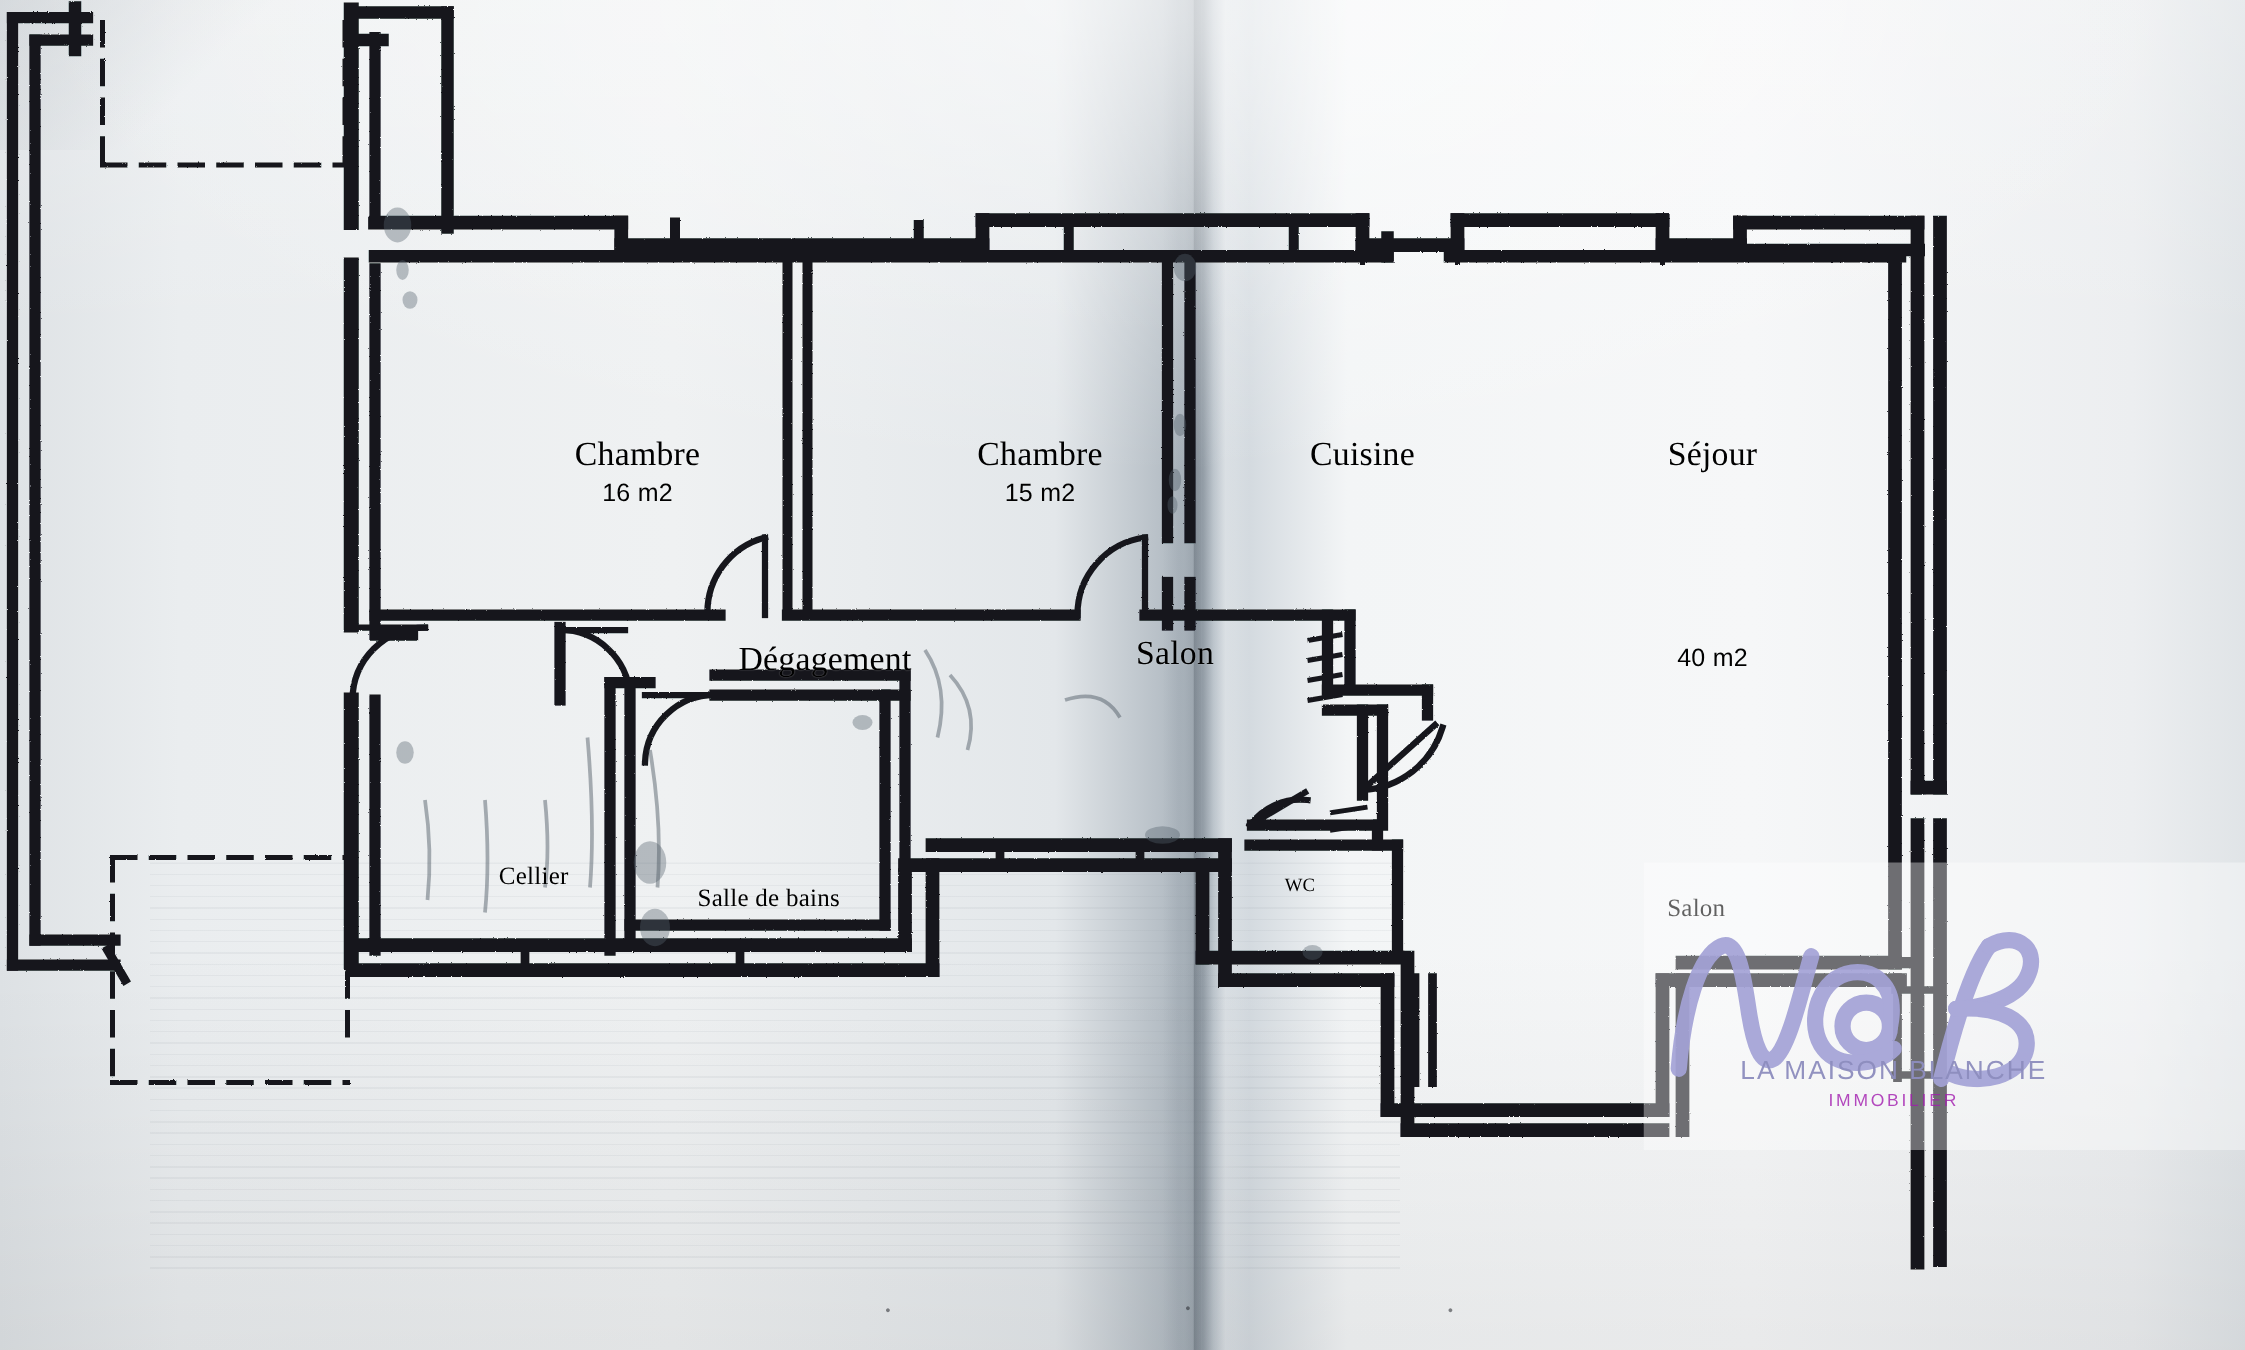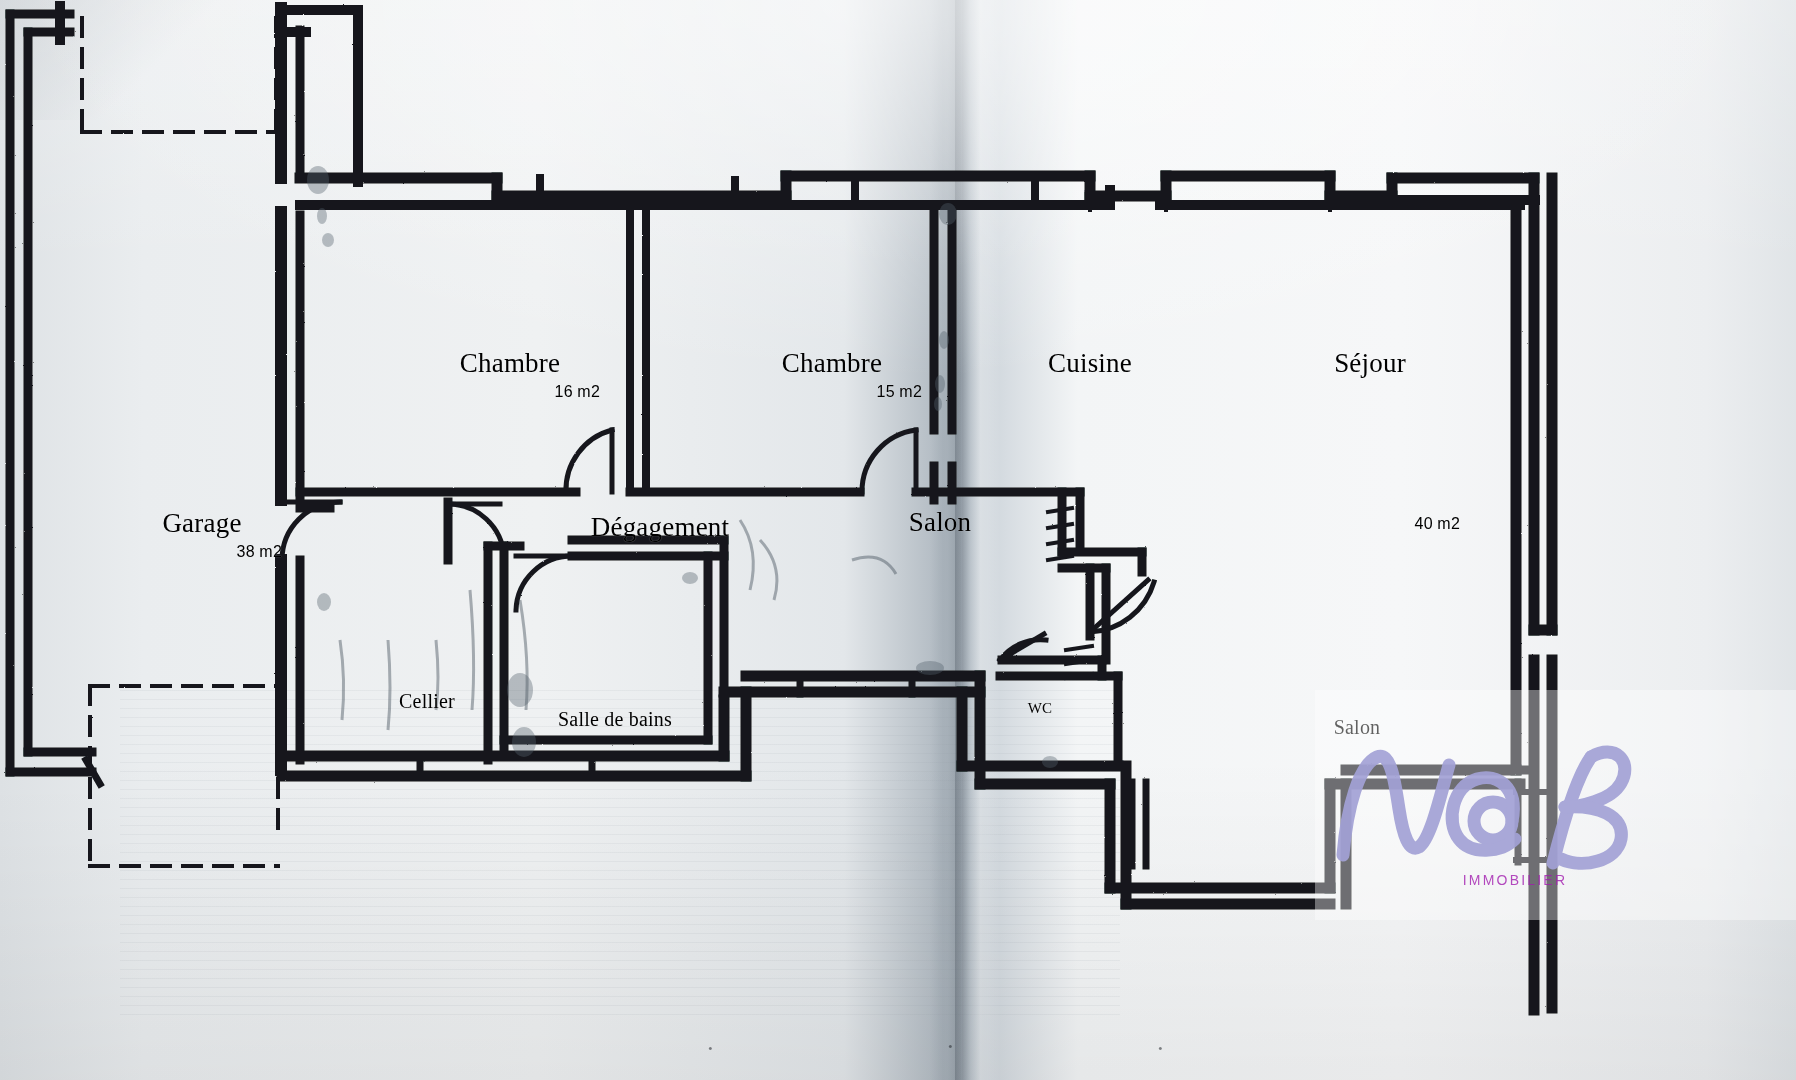--- a/index.html
+++ b/index.html
@@ -94,23 +94,23 @@
   .lbl .name {
     display: block;
     font-family: "Liberation Serif", serif;
     font-size: 27px;
     line-height: 1.18;
     text-align: center;
   }
   .lbl .area {
     display: block;
     font-family: "Liberation Sans", sans-serif;
-    font-size: 16px;
+    font-size: 20px;
     line-height: 1.5;
-    text-align: right;
+    text-align: center;
   }
   .lbl.small .name { font-size: 20px; }
 
   
   #watermark {
     position: absolute;
     left: 1315px;
     top: 690px;
     width: 481px;
     height: 230px;
@@ -429,24 +429,20 @@
       <ellipse cx="940" cy="384" rx="5" ry="9"></ellipse>
       <ellipse cx="938" cy="404" rx="4" ry="7"></ellipse>
       <ellipse cx="520" cy="690" rx="13" ry="17"></ellipse>
       <ellipse cx="524" cy="742" rx="12" ry="15"></ellipse>
       <ellipse cx="690" cy="578" rx="8" ry="6"></ellipse>
       <ellipse cx="930" cy="668" rx="14" ry="7"></ellipse>
       <ellipse cx="1050" cy="762" rx="8" ry="6"></ellipse>
     </g>
   </svg>
 
-  <div class="lbl" style="left:122px; top:508px; width:160px;">
-    <span class="name">Garage</span>
-    <span class="area">38 m2</span>
-  </div>
 
   <div class="lbl" style="left:420px; top:348px; width:180px;">
     <span class="name">Chambre</span>
     <span class="area">16 m2</span>
   </div>
 
   <div class="lbl" style="left:742px; top:348px; width:180px;">
     <span class="name">Chambre</span>
     <span class="area">15 m2</span>
   </div>
@@ -496,19 +492,20 @@
 
       <circle cx="168" cy="86" r="19"></circle>
       <path d="M 187 86 C 194 52, 172 38, 152 44 C 128 51, 120 86, 134 104 C 146 120, 176 118, 190 104"></path>
 
       <path d="M 228 128 C 236 96, 250 44, 266 22"></path>
       <path d="M 266 22 C 290 8, 308 26, 296 48 C 286 66, 254 72, 240 72"></path>
       <path d="M 240 72 C 272 70, 300 80, 296 104 C 292 126, 258 134, 236 124"></path>
     </g>
   </svg>
 
+  <div id="wm-line1">LA MAISON BLANCHE</div>
   <div id="wm-line2">IMMOBILIER</div>
 
   <div class="stray" style="left:706px; top:1034px; font-size:26px;">·</div>
   <div class="stray" style="left:946px; top:1032px; font-size:26px;">·</div>
   <div class="stray" style="left:1156px; top:1034px; font-size:26px;">·</div>
 
 </div>
 
 </body></html>

